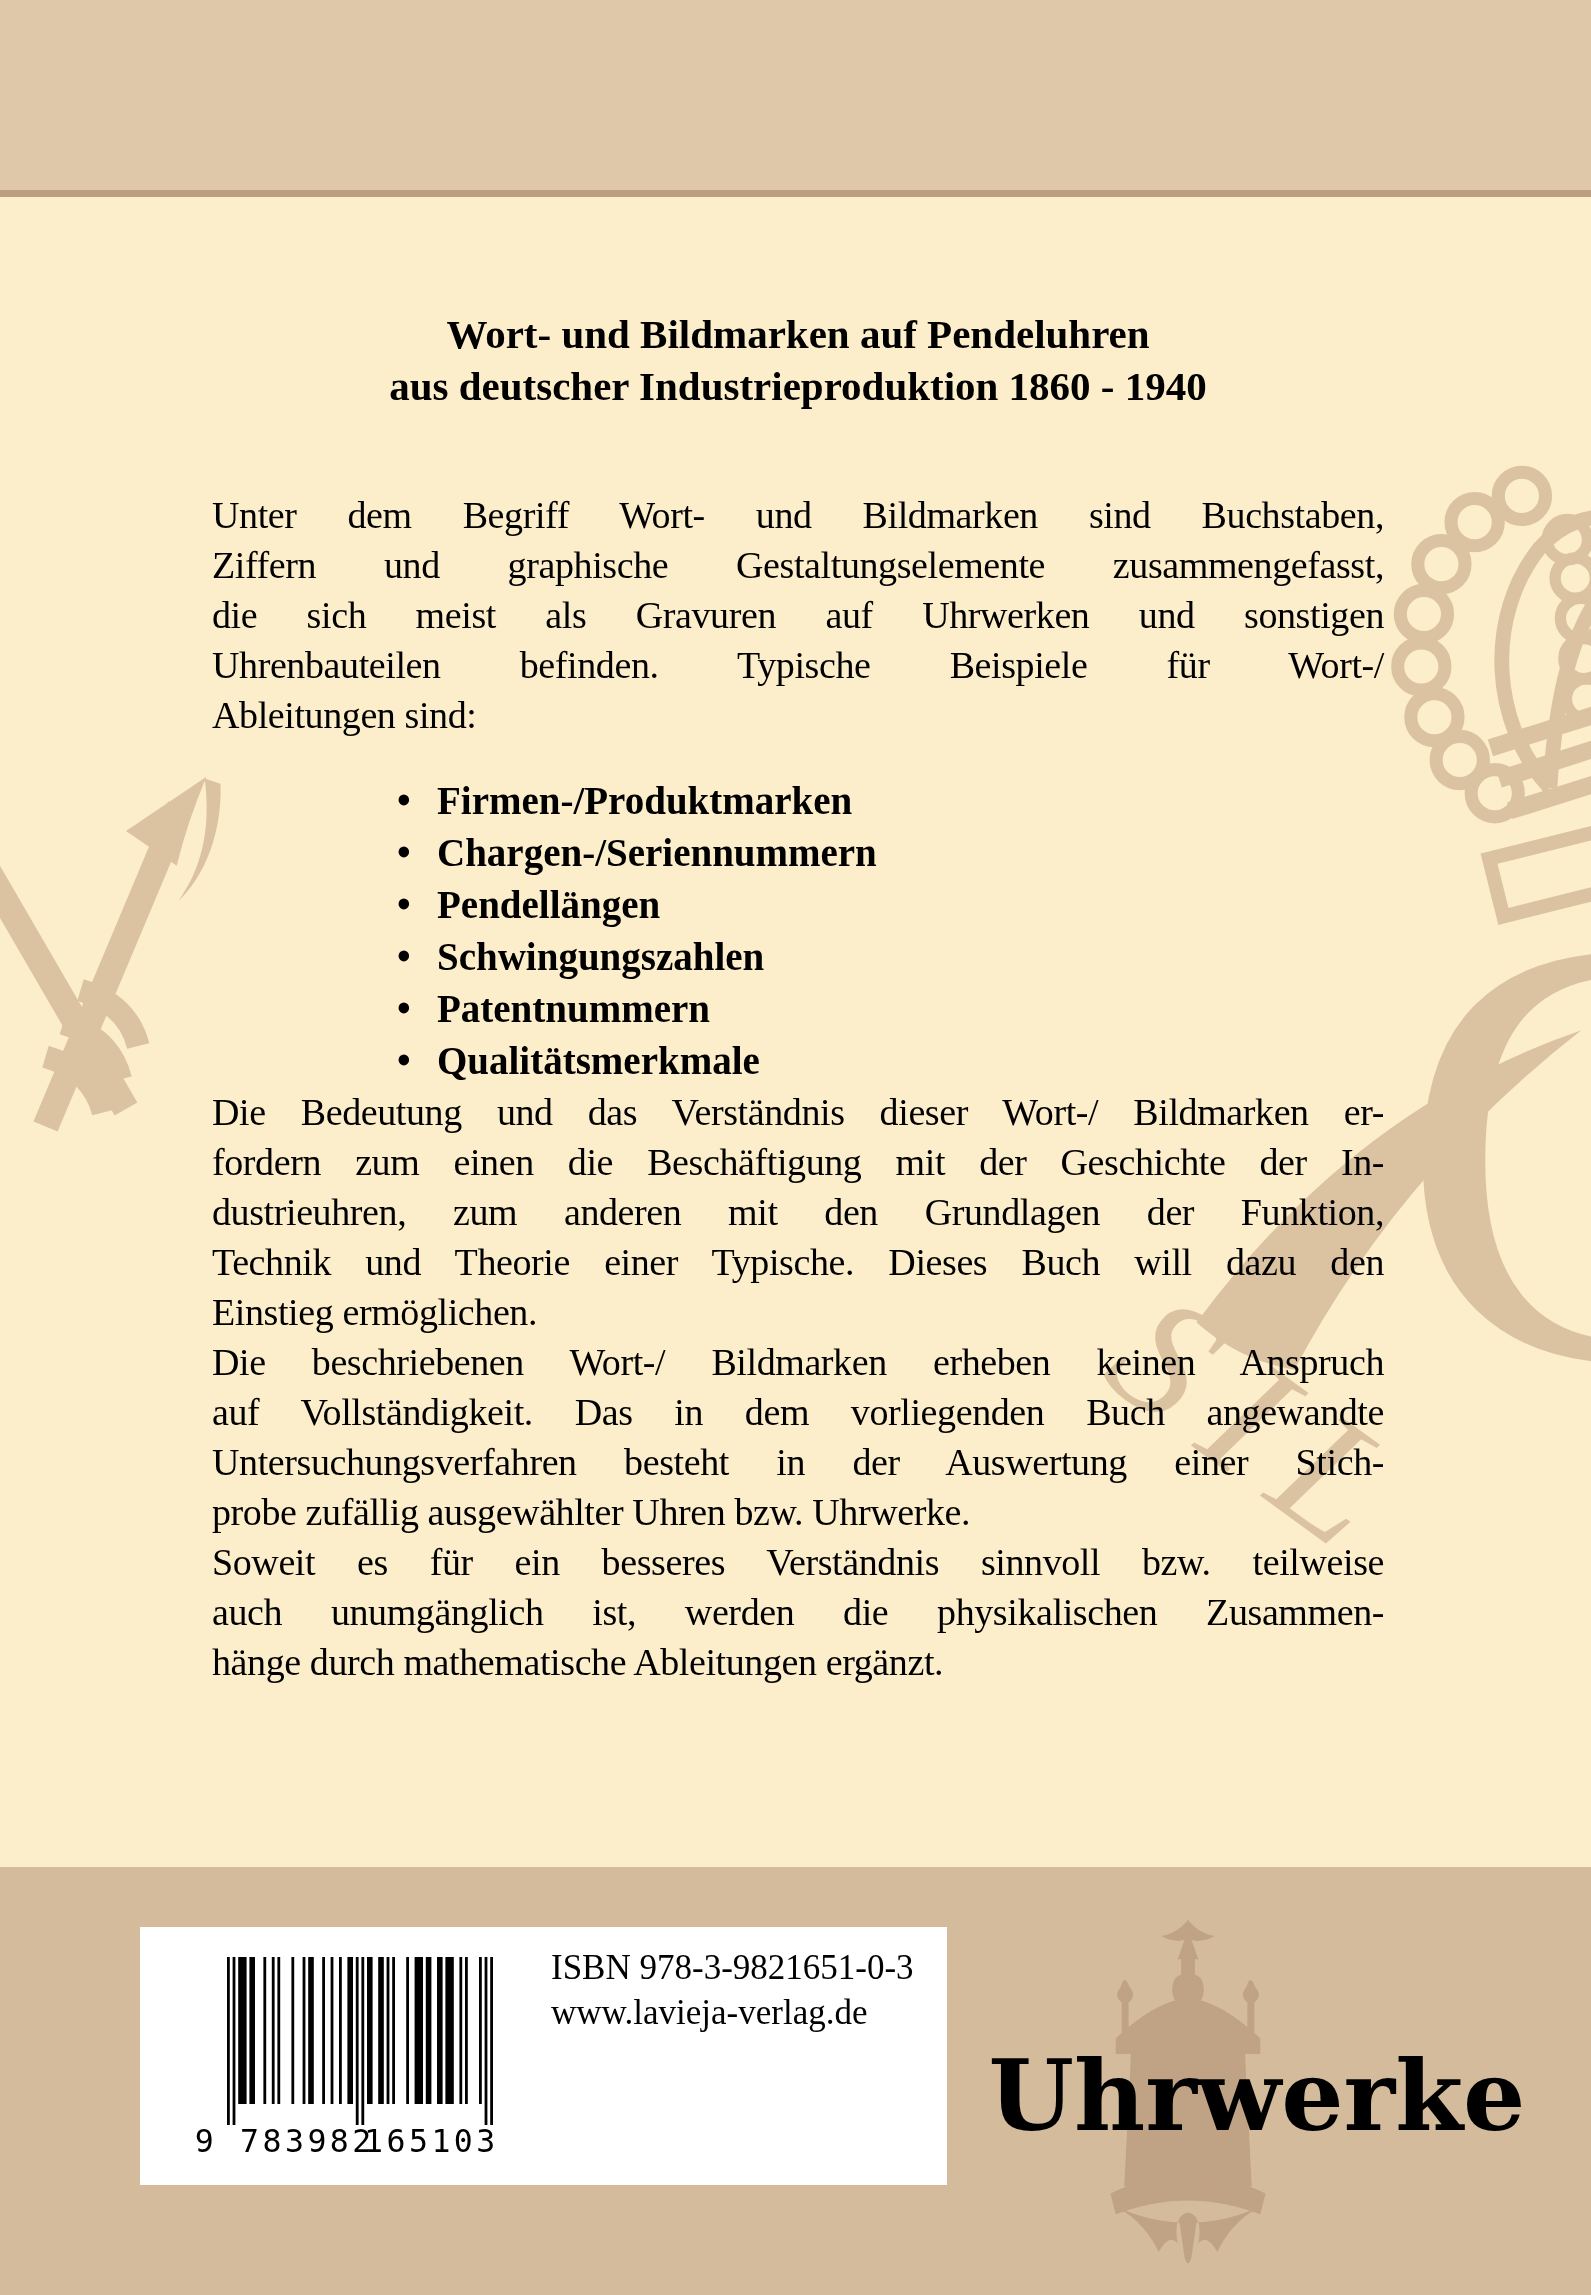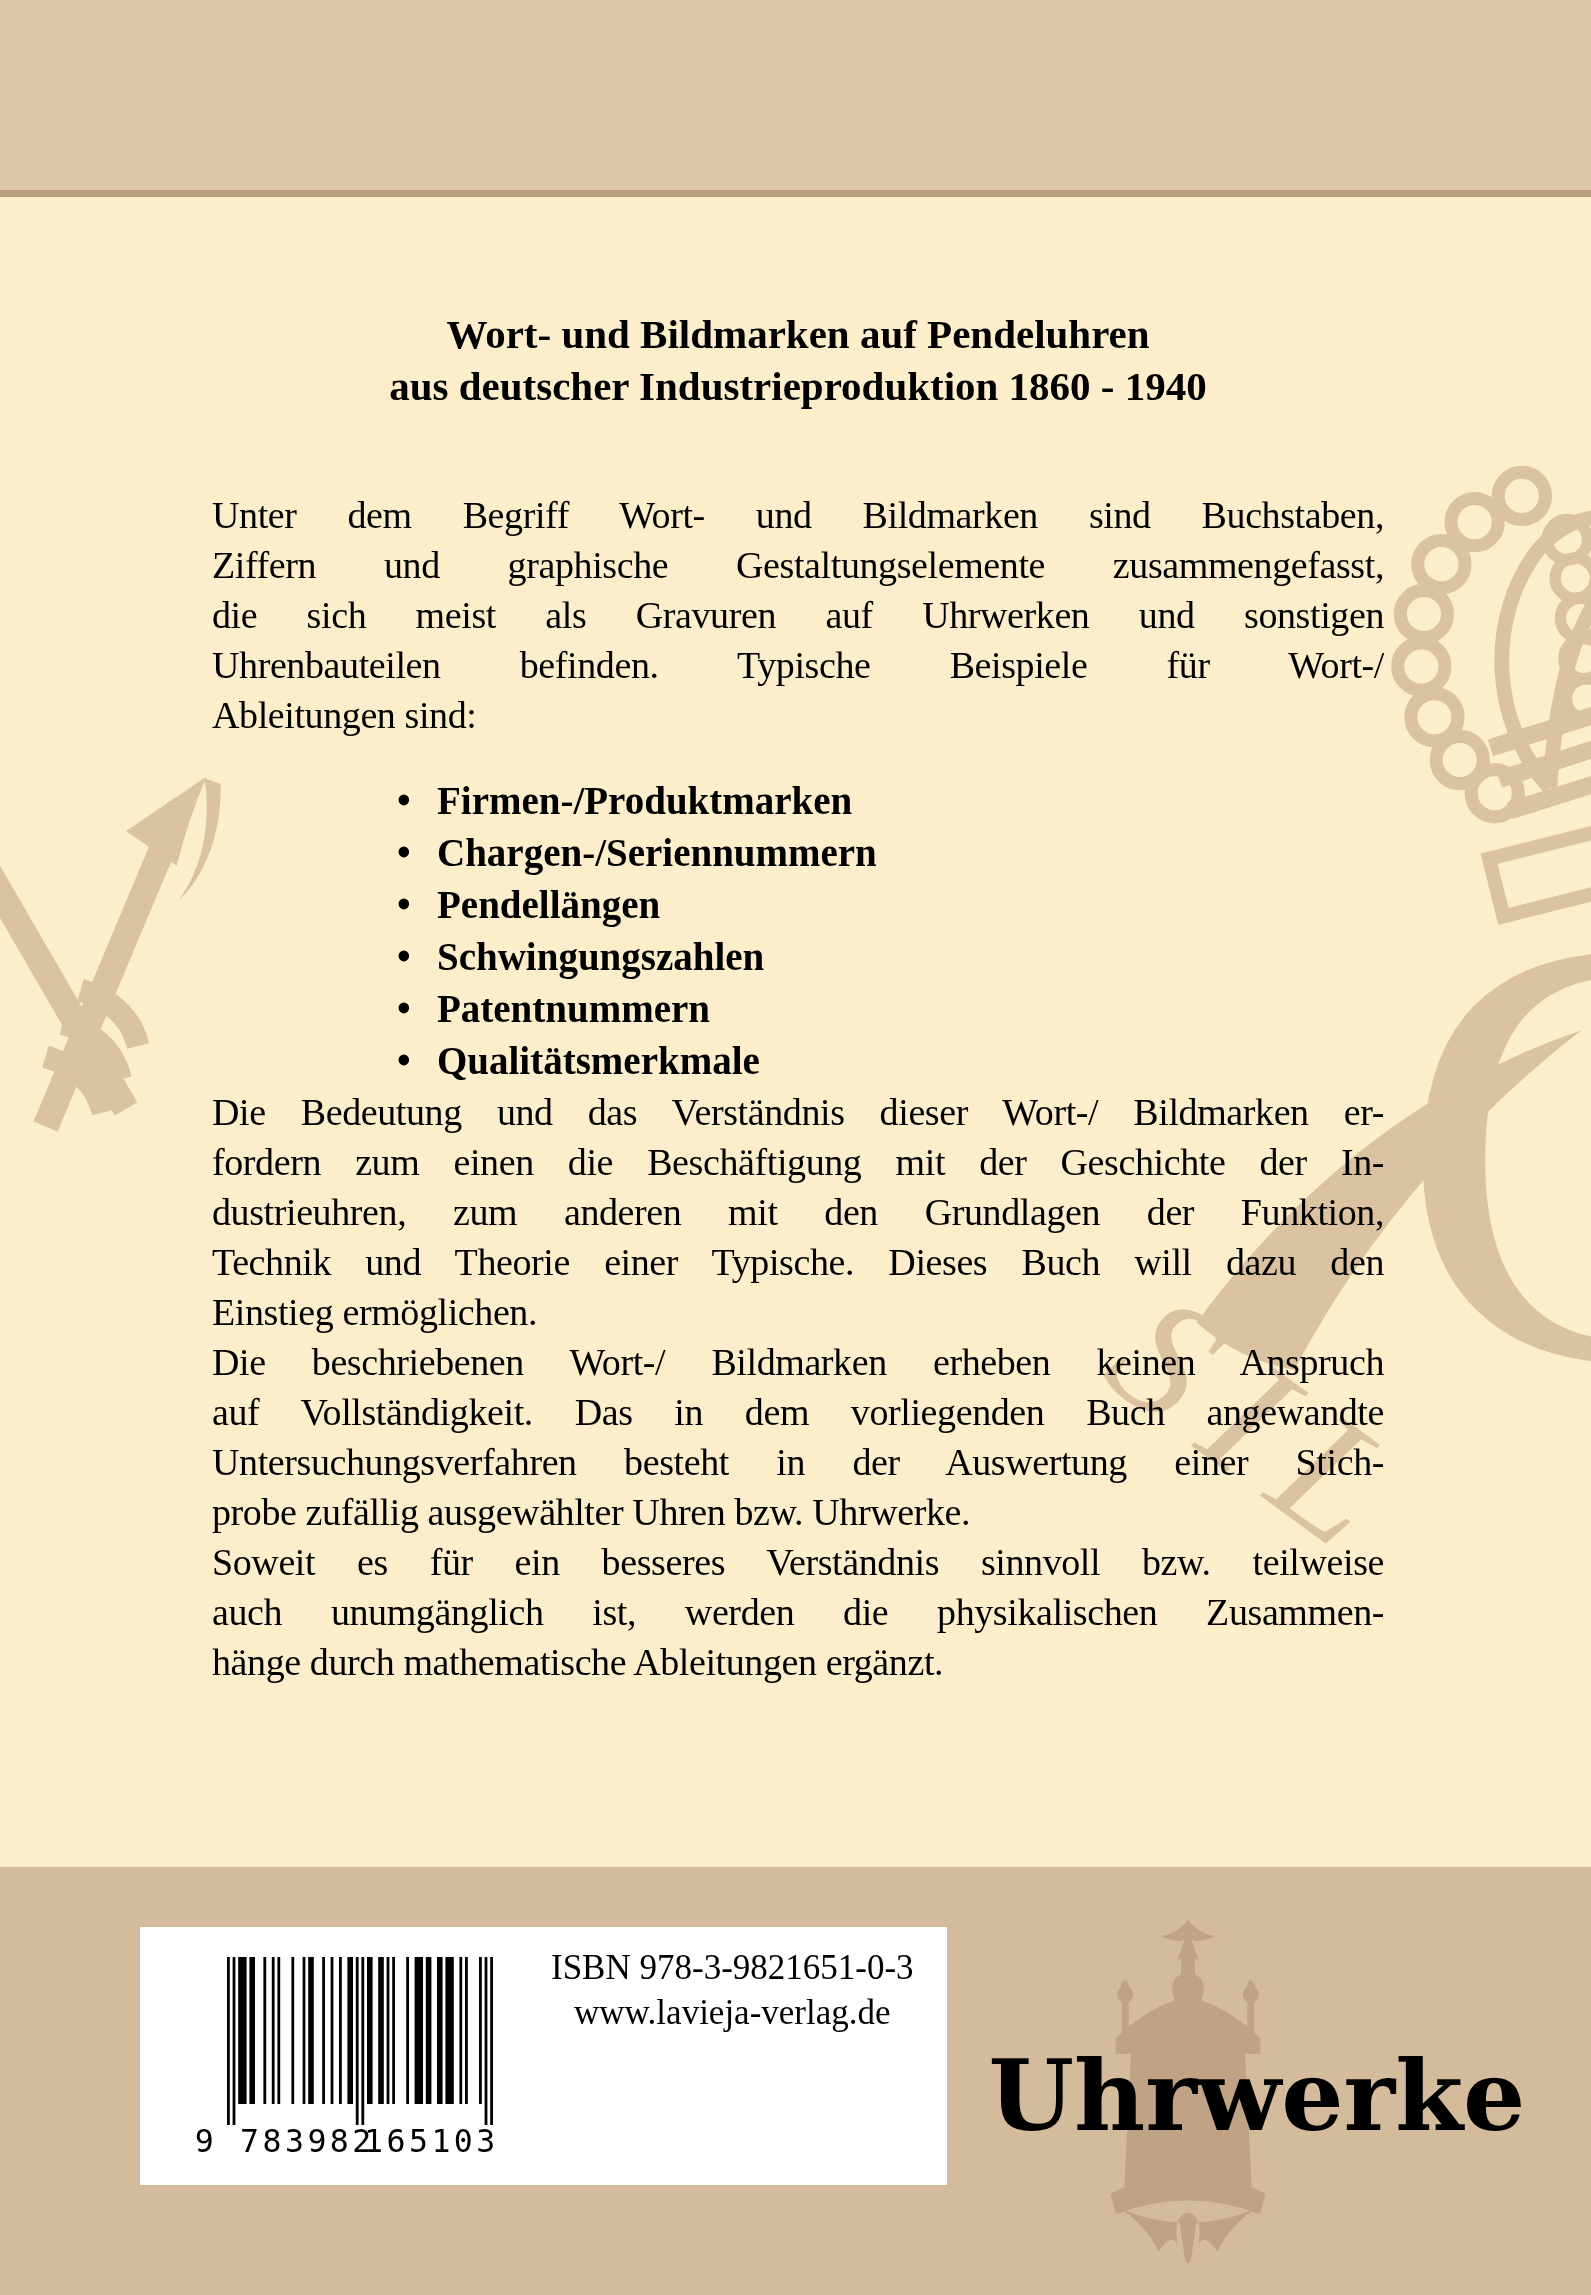--- a/index.html
+++ b/index.html
@@ -35,21 +35,21 @@
   .isbn-box{
     position:absolute;left:140px;top:1927px;width:807px;height:258px;
     background:var(--box-bg,#ffffff);z-index:2;
   }
   svg.barcode{position:absolute;left:87px;top:30px;width:266px;height:168px;}
   svg.barcode rect{fill:#000;}
   .bd{position:absolute;top:196px;font-family:"DejaVu Sans Mono",monospace;font-size:31.5px;letter-spacing:3.5px;text-align:center;}
   .bd-lead{left:40px;width:52px;}
   .bd-g1{left:100px;width:131px;}
   .bd-g2{left:224px;width:131px;}
-  .isbn-text{position:absolute;left:411px;top:17.5px;font-size:35px;line-height:45px;font-family:"Liberation Serif",serif;text-align:center;}
+  .isbn-text{position:absolute;left:411px;top:17.5px;font-size:35px;line-height:45px;font-family:"Liberation Serif",serif;}
 
   .logo{position:absolute;left:971px;top:1867px;width:455px;height:429px;z-index:2;}
   svg.clock{position:absolute;left:122px;top:51px;height:353px;width:190px;}
   svg.clock path,svg.clock rect{fill:var(--clock-silhouette,#c0a284);}
   .wordmark{
     position:absolute;left:17.5px;top:171px;width:420px;text-align:center;
     font-family:"DejaVu Serif","Liberation Serif",serif;font-weight:bold;
     font-size:98px;color:#000;z-index:3;
   }
 </style>

